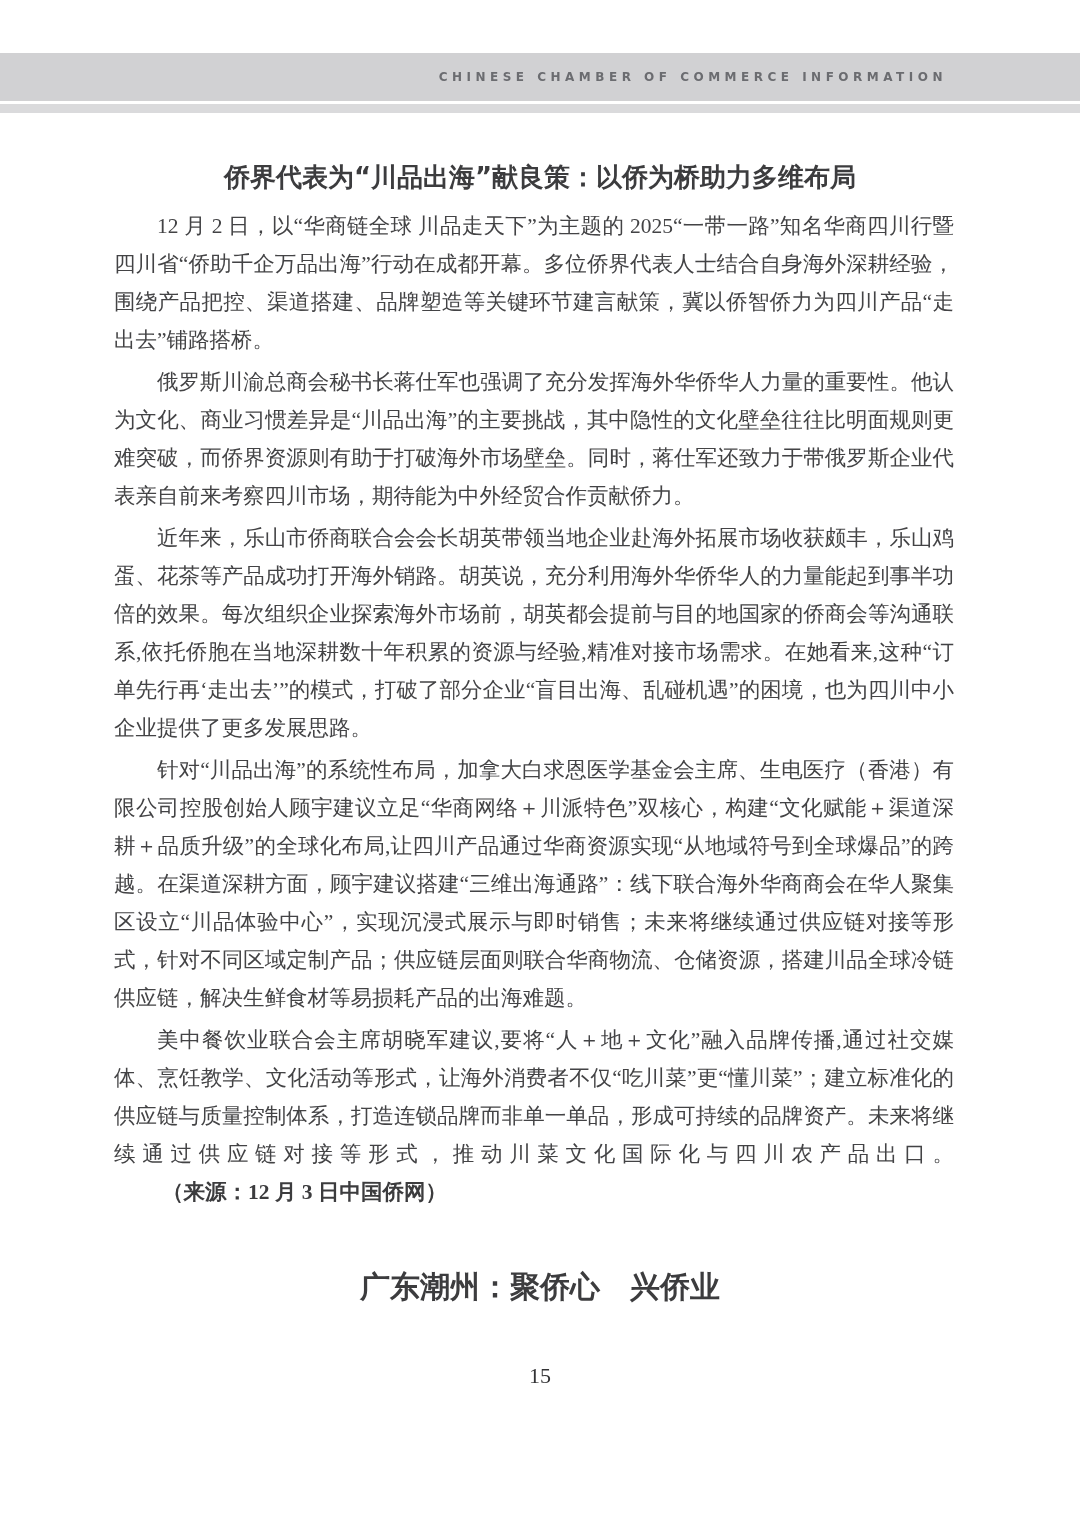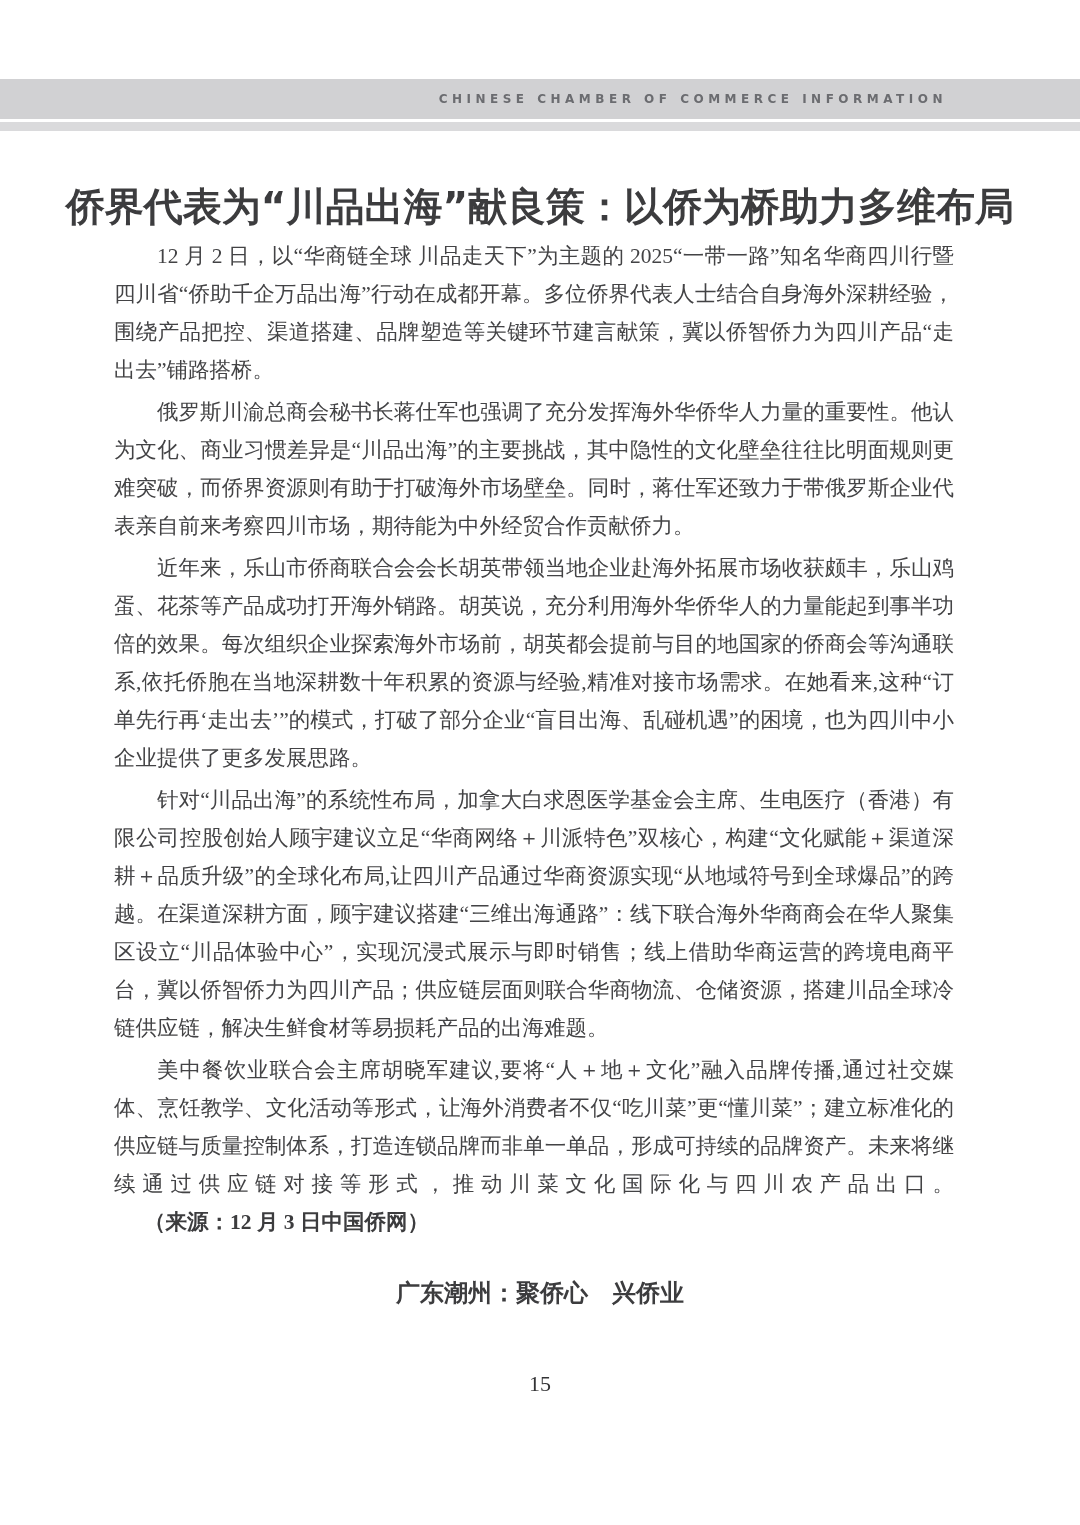--- a/index.html
+++ b/index.html
@@ -7,80 +7,79 @@
   .page {
     position: relative;
     width: 1080px;
     height: 1525px;
     background: #ffffff;
     overflow: hidden;
     font-family: "DejaVu Sans", sans-serif;
     color: #434345;
   }
   .header-bar {
-    margin-top: 79px;
+    margin-top: 53px;
     width: 100%;
-    height: 40px;
+    height: 48px;
     background: #d1d1d3;
     display: flex;
     align-items: center;
     justify-content: flex-end;
     padding-right: 133px;
   }
   .banner-text {
     font-size: 12px;
     font-weight: bold;
     letter-spacing: 4.5px;
     color: #6b6c70;
     white-space: nowrap;
   }
   .header-bar-thin {
     margin-top: 3px;
     width: 100%;
     height: 9px;
     background: #dadadc;
   }
   .article-title-1 {
-    margin-top: 56px;
+    margin-top: 44px;
     width: 100%;
     text-align: center;
-    font-size: 39px;
+    font-size: 26px;
     line-height: 40px;
     font-weight: bold;
     color: #3c3c3e;
   }
   .article-title-2 {
-    margin-top: 32px;
+    margin-top: 54px;
     width: 100%;
     text-align: center;
-    font-size: 24px;
+    font-size: 30px;
     line-height: 44px;
     font-weight: bold;
     color: #3c3c3e;
-    font-family: Liberation Mono, monospace;
   }
   .body-block {
     margin-left: 114px;
     width: 840px;
     font-size: 21.5px;
     line-height: 38px;
     text-align: justify;
     color: #434345;
   }
   .body-1 { margin-top: 10px; font-family: Liberation Serif, serif; }
   .body-2 { margin-top: 23px; }
   .body-block p {
     text-indent: 2em;
     margin-bottom: 4px;
   }
   .body-block p:last-child { margin-bottom: 0; }
   .source-note {
     font-weight: bold;
     color: #3c3c3e;
-    margin-left: 30px;
+    margin-left: 48px;
     white-space: nowrap;
   }
   .page-number {
     margin-top: 52px;
     width: 100%;
     text-align: center;
     font-family: "Liberation Serif", "DejaVu Serif", serif;
     font-size: 22px;
     line-height: 30px;
     color: #333335;
@@ -95,21 +94,21 @@
     <span class="banner-text">CHINESE CHAMBER OF COMMERCE INFORMATION</span>
   </div>
   <div class="header-bar-thin"></div>
 
   <h1 class="article-title-1">侨界代表为“川品出海”献良策：以侨为桥助力多维布局</h1>
 
   <div class="body-block body-1">
     <p>12 月 2 日，以“华商链全球 川品走天下”为主题的 2025“一带一路”知名华商四川行暨四川省“侨助千企万品出海”行动在成都开幕。多位侨界代表人士结合自身海外深耕经验，围绕产品把控、渠道搭建、品牌塑造等关键环节建言献策，冀以侨智侨力为四川产品“走出去”铺路搭桥。</p>
     <p>俄罗斯川渝总商会秘书长蒋仕军也强调了充分发挥海外华侨华人力量的重要性。他认为文化、商业习惯差异是“川品出海”的主要挑战，其中隐性的文化壁垒往往比明面规则更难突破，而侨界资源则有助于打破海外市场壁垒。同时，蒋仕军还致力于带俄罗斯企业代表亲自前来考察四川市场，期待能为中外经贸合作贡献侨力。</p>
     <p>近年来，乐山市侨商联合会会长胡英带领当地企业赴海外拓展市场收获颇丰，乐山鸡蛋、花茶等产品成功打开海外销路。胡英说，充分利用海外华侨华人的力量能起到事半功倍的效果。每次组织企业探索海外市场前，胡英都会提前与目的地国家的侨商会等沟通联系,依托侨胞在当地深耕数十年积累的资源与经验,精准对接市场需求。在她看来,这种“订单先行再‘走出去’”的模式，打破了部分企业“盲目出海、乱碰机遇”的困境，也为四川中小企业提供了更多发展思路。</p>
-    <p>针对“川品出海”的系统性布局，加拿大白求恩医学基金会主席、生电医疗（香港）有限公司控股创始人顾宇建议立足“华商网络＋川派特色”双核心，构建“文化赋能＋渠道深耕＋品质升级”的全球化布局,让四川产品通过华商资源实现“从地域符号到全球爆品”的跨越。在渠道深耕方面，顾宇建议搭建“三维出海通路”：线下联合海外华商商会在华人聚集区设立“川品体验中心”，实现沉浸式展示与即时销售；线上借助华商运营的跨境电商平台，冀以侨智侨力为四川产品；供应链层面则联合华商物流、仓储资源，搭建川品全球冷链供应链，解决生鲜食材等易损耗产品的出海难题。</p>
+    <p>针对“川品出海”的系统性布局，加拿大白求恩医学基金会主席、生电医疗（香港）有限公司控股创始人顾宇建议立足“华商网络＋川派特色”双核心，构建“文化赋能＋渠道深耕＋品质升级”的全球化布局,让四川产品通过华商资源实现“从地域符号到全球爆品”的跨越。在渠道深耕方面，顾宇建议搭建“三维出海通路”：线下联合海外华商商会在华人聚集区设立“川品体验中心”，实现沉浸式展示与即时销售；未来将继续通过供应链对接等形式，针对不同区域定制产品；供应链层面则联合华商物流、仓储资源，搭建川品全球冷链供应链，解决生鲜食材等易损耗产品的出海难题。</p>
     <p><span>美中餐饮业联合会主席胡晓军建议,要将“人＋地＋文化”融入品牌传播,通过社交媒体、烹饪教学、文化活动等形式，让海外消费者不仅“吃川菜”更“懂川菜”；建立标准化的供应链与质量控制体系，打造连锁品牌而非单一单品，形成可持续的品牌资产。未来将继续通过供应链对接等形式，推动川菜文化国际化与四川农产品出口。</span><span class="source-note">（来源：12 月 3 日中国侨网）</span></p>
   </div>
 
   <h2 class="article-title-2">广东潮州：聚侨心　兴侨业</h2>
 
 
   <div class="page-number">15</div>
 
 </div>
 

